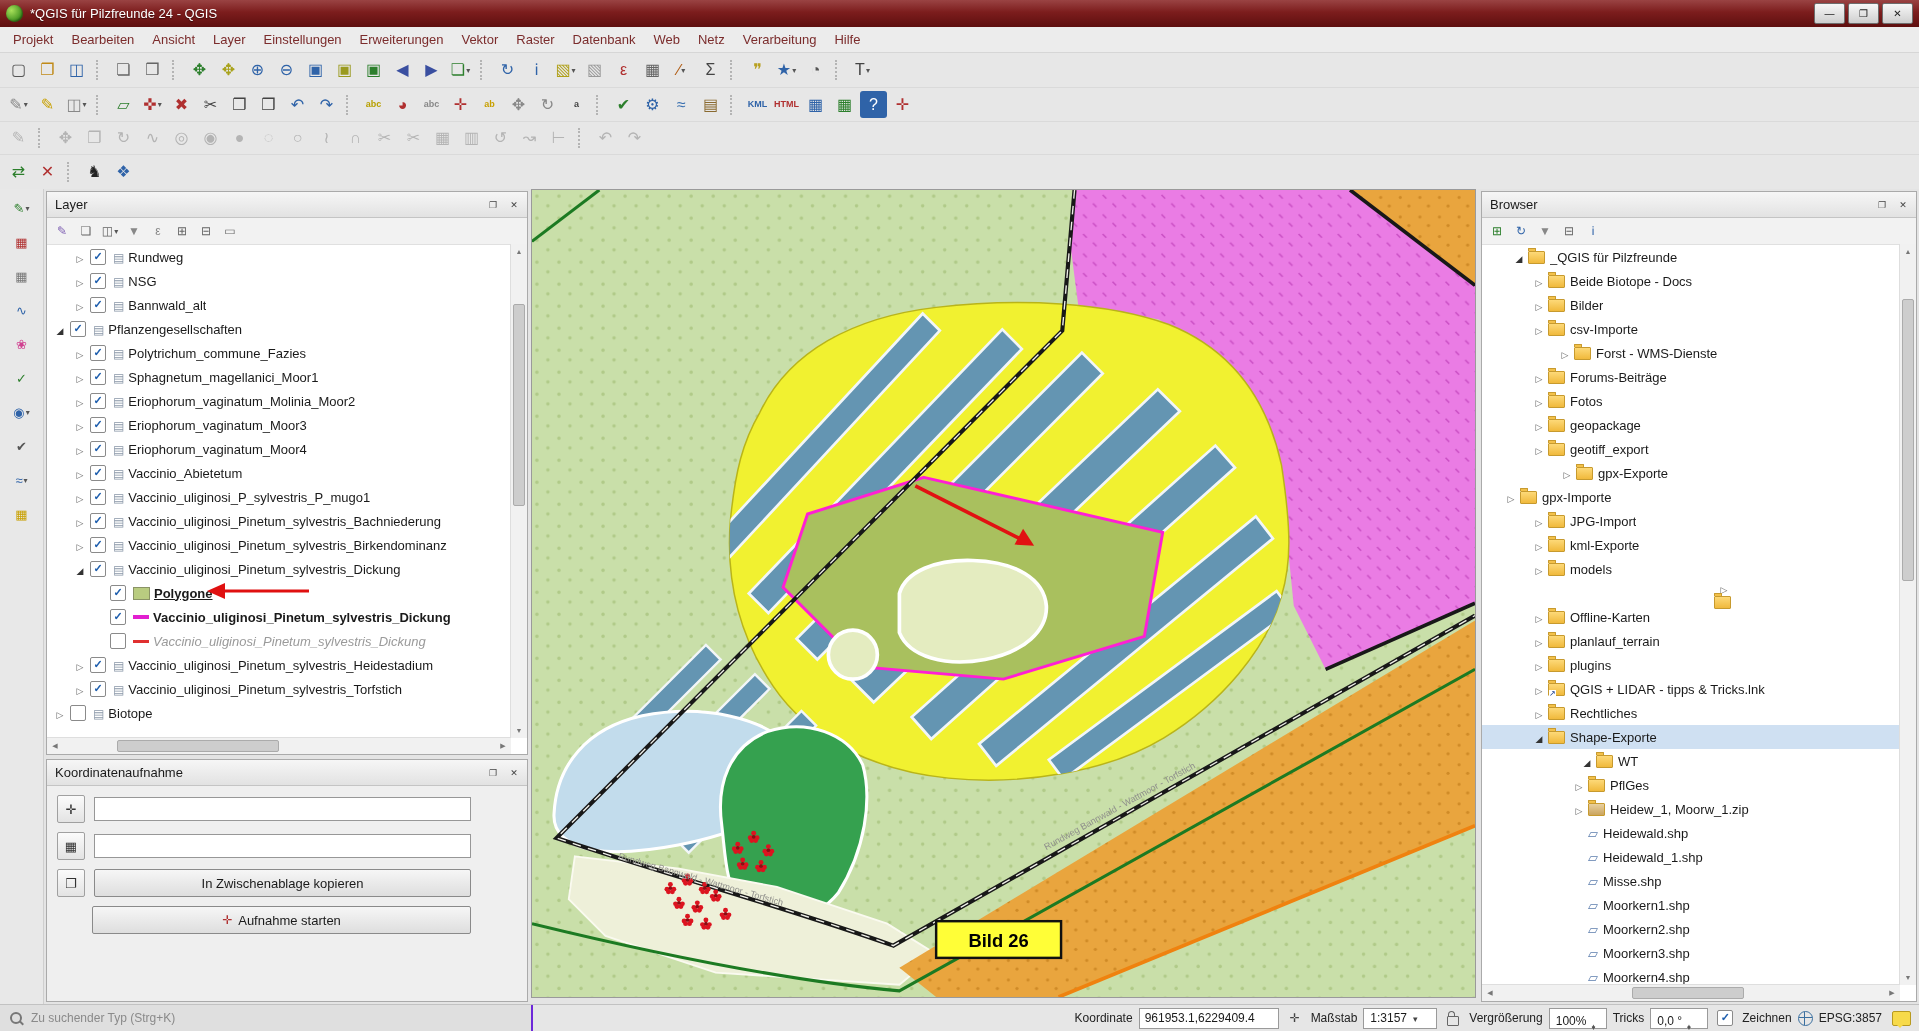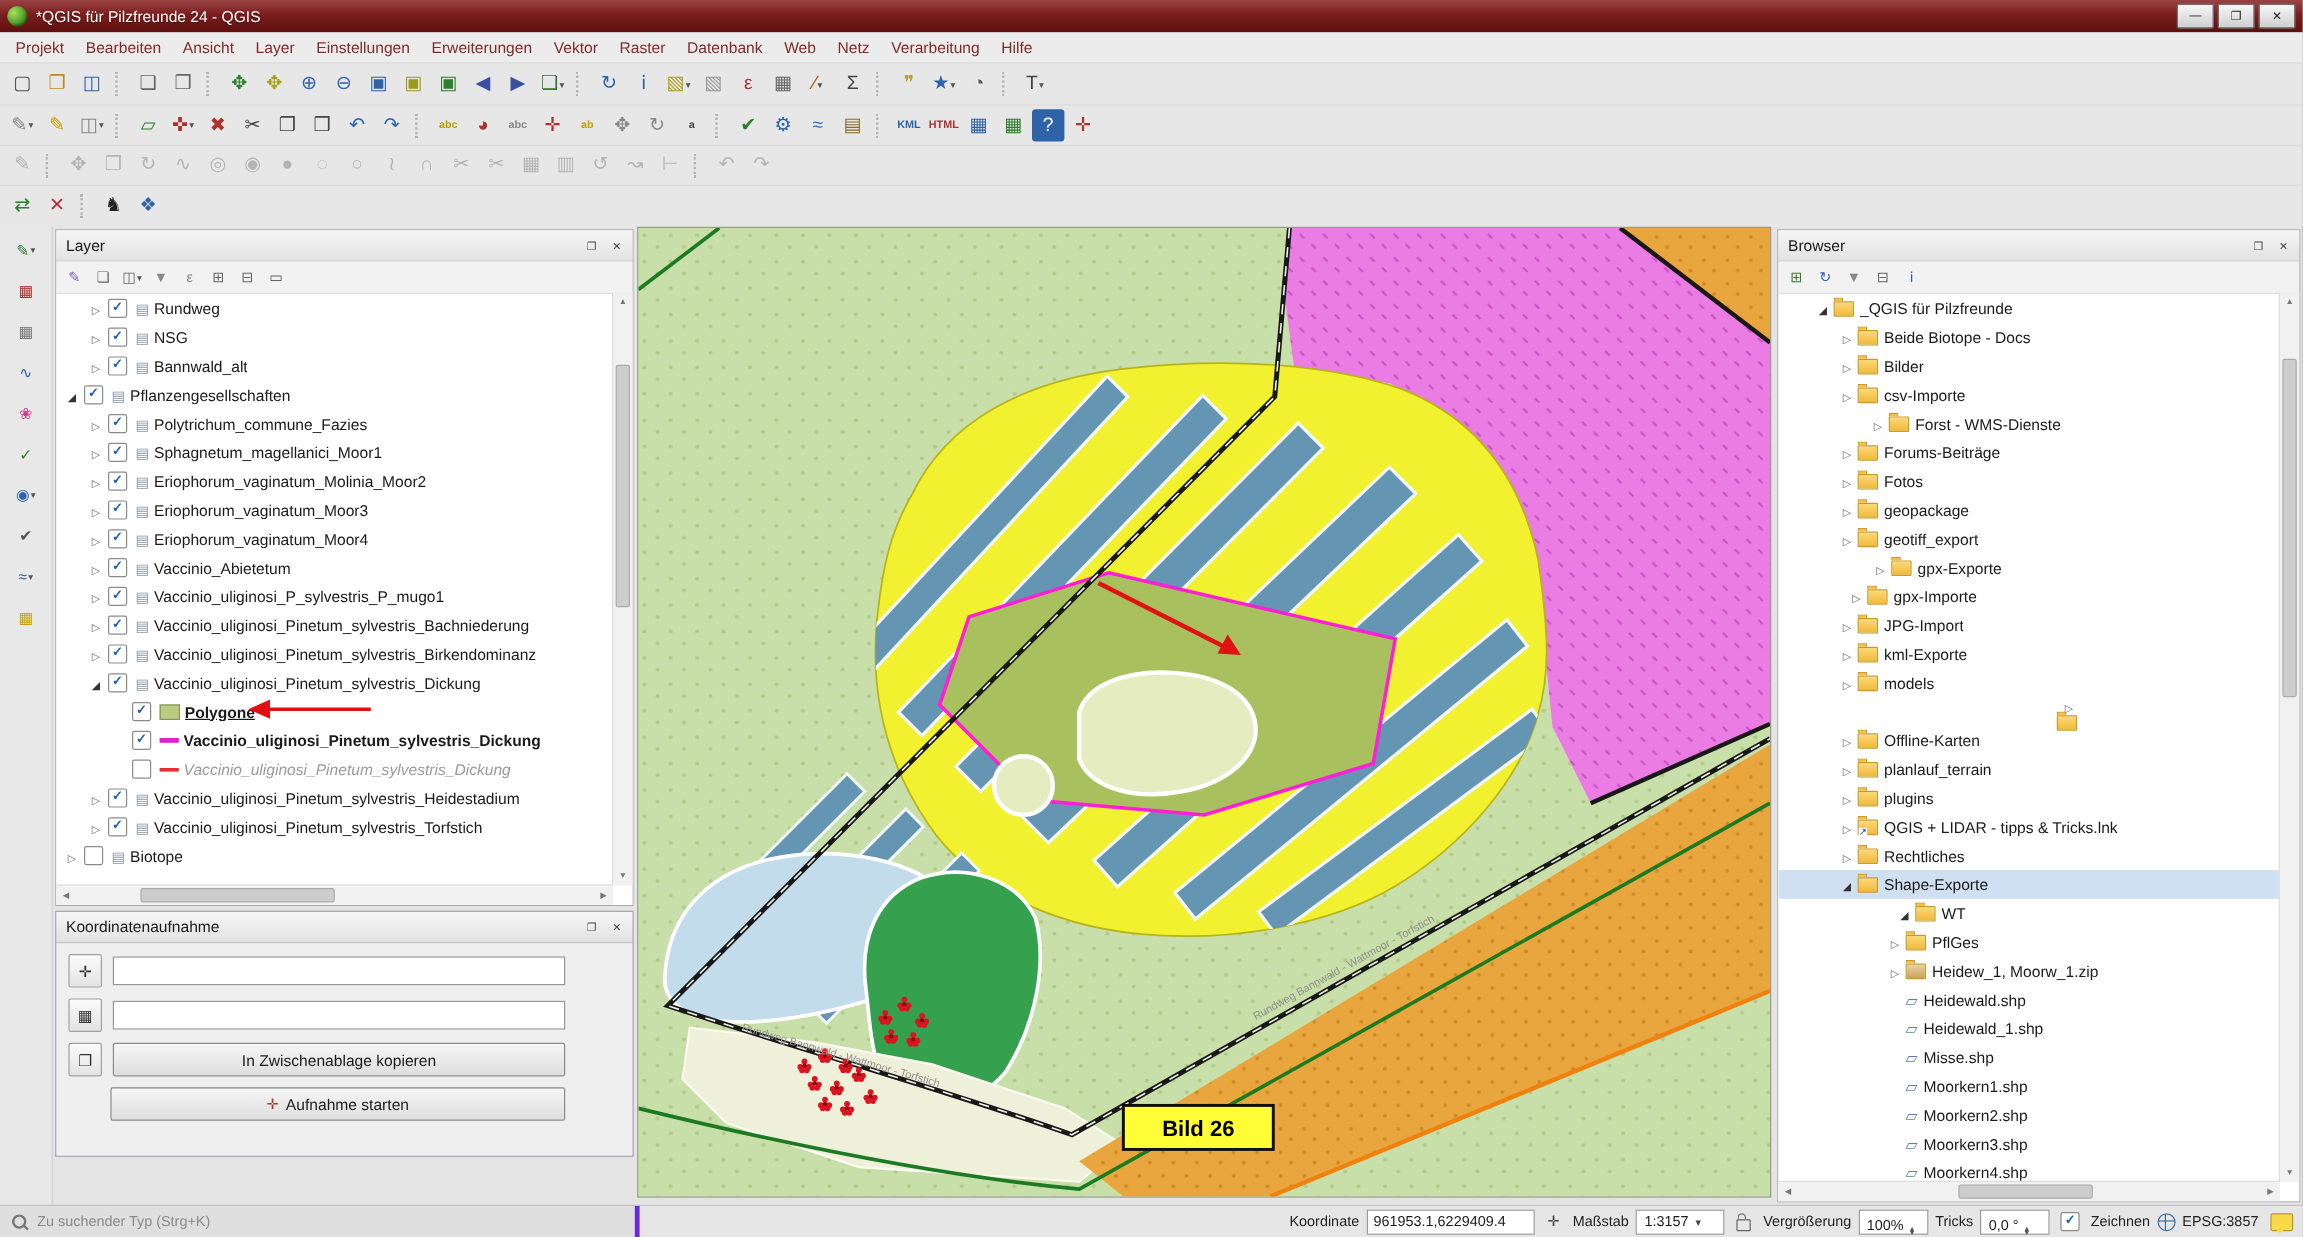--- a/index.html
+++ b/index.html
@@ -45,21 +45,21 @@
     padding:0 4px 0 8px;font-size:13px;}
   .dock-title{flex:1;}
   .dock-btn{width:18px;height:16px;display:flex;align-items:center;justify-content:center;
     font-size:9px;color:#444;margin-left:3px;}
   .panel-tools{height:26px;flex:none;background:#f2f2f2;border-bottom:1px solid #e0e0e0;
     display:flex;align-items:center;padding:0 4px;gap:2px;}
   .pt-btn{width:22px;height:22px;display:flex;align-items:center;justify-content:center;
     border-radius:2px;}
   .pt-btn .tb-ic{font-size:12px;}
   #layer-dock{left:46px;top:191px;width:482px;height:564px;}
-  #coord-dock{left:46px;top:759px;width:482px;height:205px;background:#c4b5fd;}
+  #coord-dock{left:46px;top:759px;width:482px;height:243px;background:#3b82f6;}
   #browser-dock{left:1481px;top:191px;width:436px;height:811px;}
   
   .tree{flex:1;position:relative;overflow:hidden;background:#fff;}
   .trow{height:24px;display:flex;align-items:center;font-size:13px;white-space:nowrap;}
   .trow.sel{background:#cfe0f2;}
   .expander{width:14px;flex:none;text-align:center;}
   .expander.exp-c::after{content:"▷";font-size:9px;color:#666;}
   .expander.exp-o::after{content:"◢";font-size:9px;color:#333;}
   .cb{width:14px;height:14px;flex:none;border:1px solid #8a8a8a;background:#fff;margin:0 3px;
     font-size:11px;line-height:13px;text-align:center;color:#1f5fae;font-weight:bold;border-radius:2px;}
@@ -98,21 +98,21 @@
   .k-btn{flex:1;height:26px;border:1px solid #8a8a8a;border-radius:2px;font-size:13px;
     background:linear-gradient(#f6f6f6,#dedede);display:flex;align-items:center;justify-content:center;gap:6px;}
   .k-btn .tb-ic{font-size:12px;}
   
   #map{position:absolute;left:531px;top:189px;width:945px;height:809px;background:#c9dfa9;
     border:1px solid #9a9a9a;box-sizing:border-box;}
   #map svg{display:block;width:100%;height:100%;}
   
   #statusbar{position:absolute;left:0;top:1004px;width:100%;height:27px;background:#e6e6e6;
     border-top:1px solid #c2c2c2;display:flex;align-items:center;font-size:12px;box-sizing:border-box;}
-  .sb-search{width:533px;height:100%;background:#dfdfdf;border-right:4px solid #6d28d9;
+  .sb-search{width:533px;height:100%;background:#dfdfdf;border-right:2px solid #6d28d9;
     display:flex;align-items:center;padding:0 10px;box-sizing:border-box;}
   .mag{width:8px;height:8px;border:2px solid #777;border-radius:50%;position:relative;
     margin-right:9px;flex:none;}
   .mag::after{content:"";position:absolute;width:5px;height:2px;background:#777;
     transform:rotate(45deg);right:-4px;bottom:-2px;}
   .sb-ph{color:#8a8a8a;}
   .sb-right{flex:1;display:flex;align-items:center;justify-content:flex-end;
     gap:6px;padding-right:8px;}
   .sb-lb{color:#222;}
   .sb-box{height:19px;min-width:128px;border:1px solid #9a9a9a;background:#fff;
@@ -850,21 +850,21 @@
         <div class="trow" style="padding-left: 50px;">
           <span class="expander exp-c"></span>
           <span class="ic-folder"></span>
           <span class="tlabel">geotiff_export</span>
         </div>
         <div class="trow" style="padding-left: 78px;">
           <span class="expander exp-c"></span>
           <span class="ic-folder"></span>
           <span class="tlabel">gpx-Exporte</span>
         </div>
-        <div class="trow" style="padding-left: 22px; margin-left: 36px;">
+        <div class="trow" style="padding-left: 22px;">
           <span class="expander exp-c"></span>
           <span class="ic-folder"></span>
           <span class="tlabel">gpx-Importe</span>
         </div>
         <div class="trow" style="padding-left: 50px;">
           <span class="expander exp-c"></span>
           <span class="ic-folder"></span>
           <span class="tlabel">JPG-Import</span>
         </div>
         <div class="trow" style="padding-left: 50px;">

